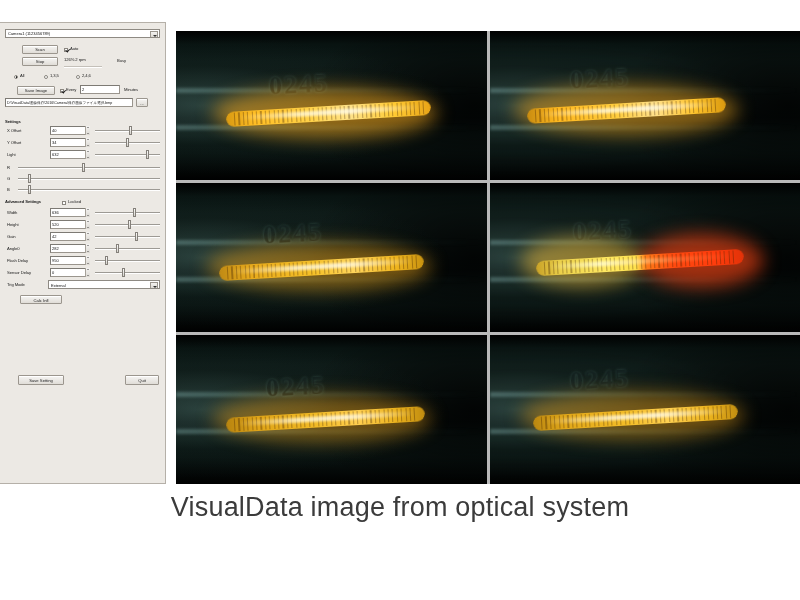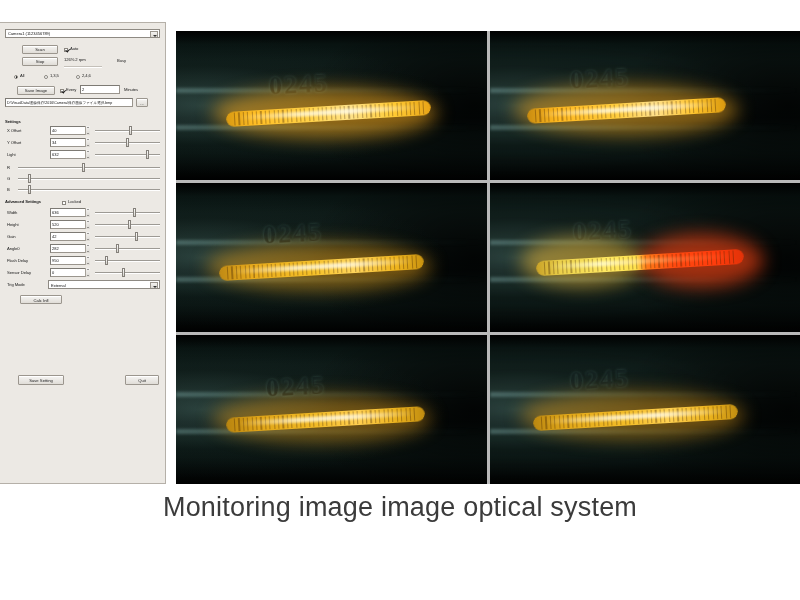--- a/index.html
+++ b/index.html
@@ -477,13 +477,13 @@
     <div class="halo" style="left:10%;top:38%;width:72%;height:32%;background:rgba(240,165,25,.45);"></div>
     <div class="filament" style="left:14%;top:50%;width:66%;">
       <div class="glowcore" style="background:linear-gradient(90deg,#ba8710 0%,#e2a819 16%,#f4bd27 46%,#ffd152 66%,#ecb31d 86%,#c28e11 100%);"></div>
       <div class="ribs"></div>
       <div class="hotline"></div>
     </div>
   </div>
 
 </div>
 
-<div id="caption">Monitoring image image optical system</div>
+<div id="caption">VisualData image from optical system</div>
 
 </body></html>

